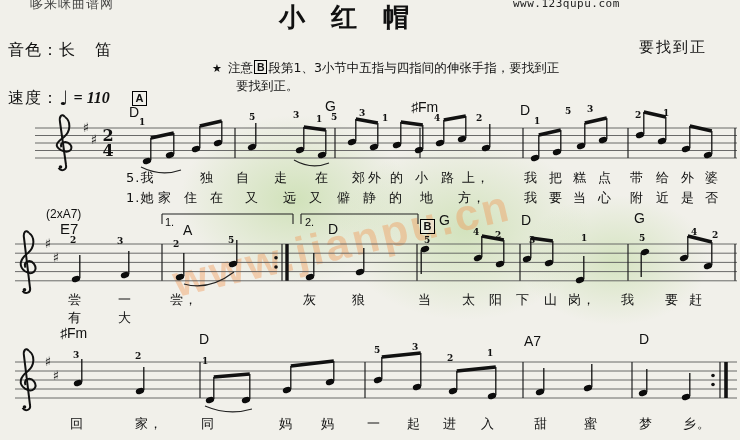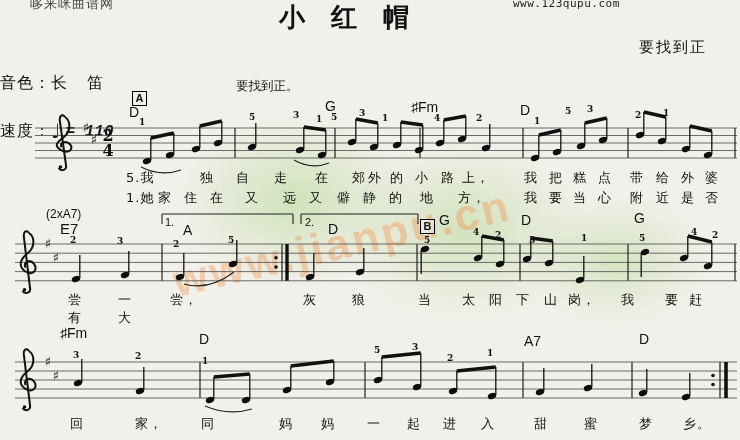--- a/index.html
+++ b/index.html
@@ -11,26 +11,26 @@
   .wm-orange{position:absolute;left:168px;top:258px;font:bold 44px "Liberation Sans",sans-serif;
       color:#f2924d;opacity:.38;transform:rotate(-13deg);transform-origin:left top;
       letter-spacing:3px;pointer-events:none;}
   .wmtl{left:30px;top:-5px;font-size:13px;color:#2b2b2b;opacity:.85;letter-spacing:1px;}
   .wmtr{left:513px;top:-3px;font-family:"DejaVu Sans Mono",monospace;font-size:11px;
       color:#222;letter-spacing:.5px;}
   
   .title{left:279px;top:0;font-family:"DejaVu Serif",serif;font-weight:bold;
       font-size:26px;letter-spacing:26px;}
   .origin{left:639px;top:38px;font-size:15px;letter-spacing:2px;}
-  .inf{left:0;font-size:16px;margin-top:33px;}
+  .inf{left:8px;font-size:16px;}
   .inf .lab{letter-spacing:1px;}
   .inf .val{letter-spacing:2px;}
   .march{font-family:"DejaVu Serif",serif;}
   .qnote{font-size:20px;line-height:16px;vertical-align:-2px;}
-  .tempo-val{font-family:Liberation Mono, monospace;font-style:italic;font-weight:bold;}
+  .tempo-val{font-family:Liberation Serif, serif;font-style:italic;font-weight:bold;}
   .rk{left:212px;font-size:12.5px;}
   .rk .star{margin-right:6px;font-size:11px;}
   .bx{display:inline-block;border:1.4px solid #000;padding:0 2px;margin:0 1px;
       font:bold 10.5px "Liberation Sans",sans-serif;line-height:12px;vertical-align:1px;}
   
   .chord{position:absolute;font:14px "Liberation Sans",sans-serif;}
   .chord2{position:absolute;font:15px "Liberation Sans",sans-serif;text-align:right;}
   .small{position:absolute;font:12px "Liberation Sans",sans-serif;}
   .end{position:absolute;font:11px "Liberation Sans",sans-serif;}
   .fing{position:absolute;font:bold 9px "DejaVu Serif",serif;}
@@ -59,20 +59,23 @@
   <div class="abs origin">要找到正</div>
 
   <div class="abs inf" style="top:40px;">
     <span class="lab">音色：</span><span class="val">长　笛</span>
   </div>
   <div class="abs inf" style="top:88px;">
     <span class="lab">速度：</span><span class="qnote">♩</span>
     <span class="tempo-val">= 110</span>
   </div>
 
+  <div class="abs rk" style="top:60px;">
+    <span class="star">★</span><span>注意</span><span class="bx">B</span><span>段第1、3小节中五指与四指间的伸张手指，要找到正</span>
+  </div>
   <div class="abs rk" style="left:236px;top:78px;">
     <span>要找到正。</span>
   </div>
 
   <svg class="notation" width="740" height="440" id="notation">
       <line x1="35" y1="128" x2="737" y2="128" stroke="#5a5a5a" stroke-width="0.9"></line>
       <line x1="35" y1="135.5" x2="737" y2="135.5" stroke="#5a5a5a" stroke-width="0.9"></line>
       <line x1="35" y1="143" x2="737" y2="143" stroke="#5a5a5a" stroke-width="0.9"></line>
       <line x1="35" y1="150.5" x2="737" y2="150.5" stroke="#5a5a5a" stroke-width="0.9"></line>
       <line x1="35" y1="158" x2="737" y2="158" stroke="#5a5a5a" stroke-width="0.9"></line>

